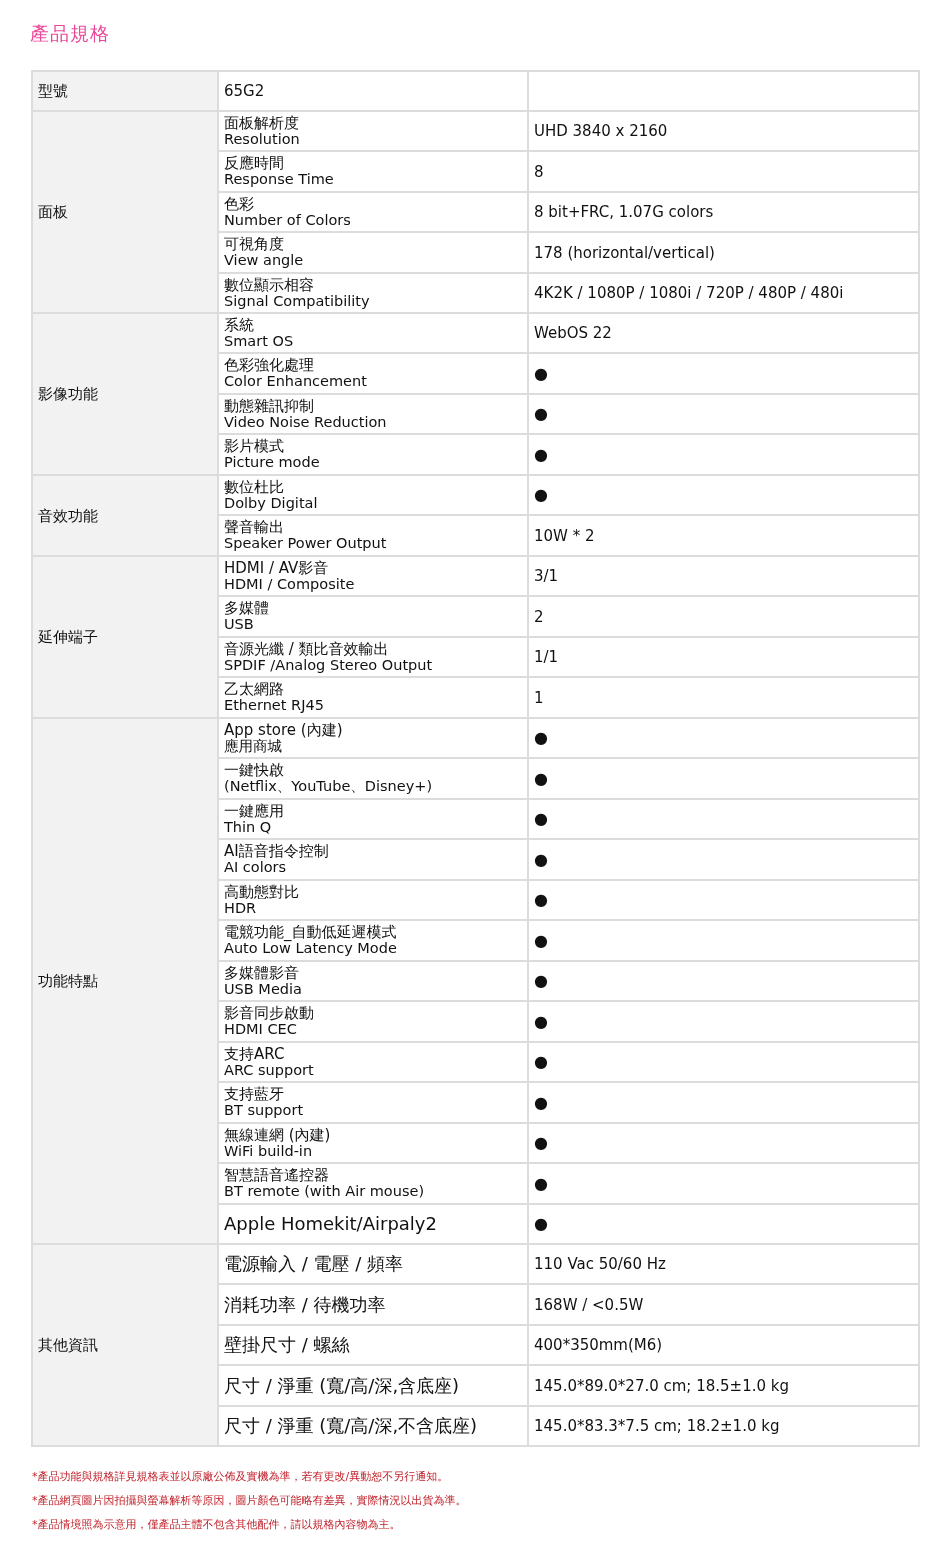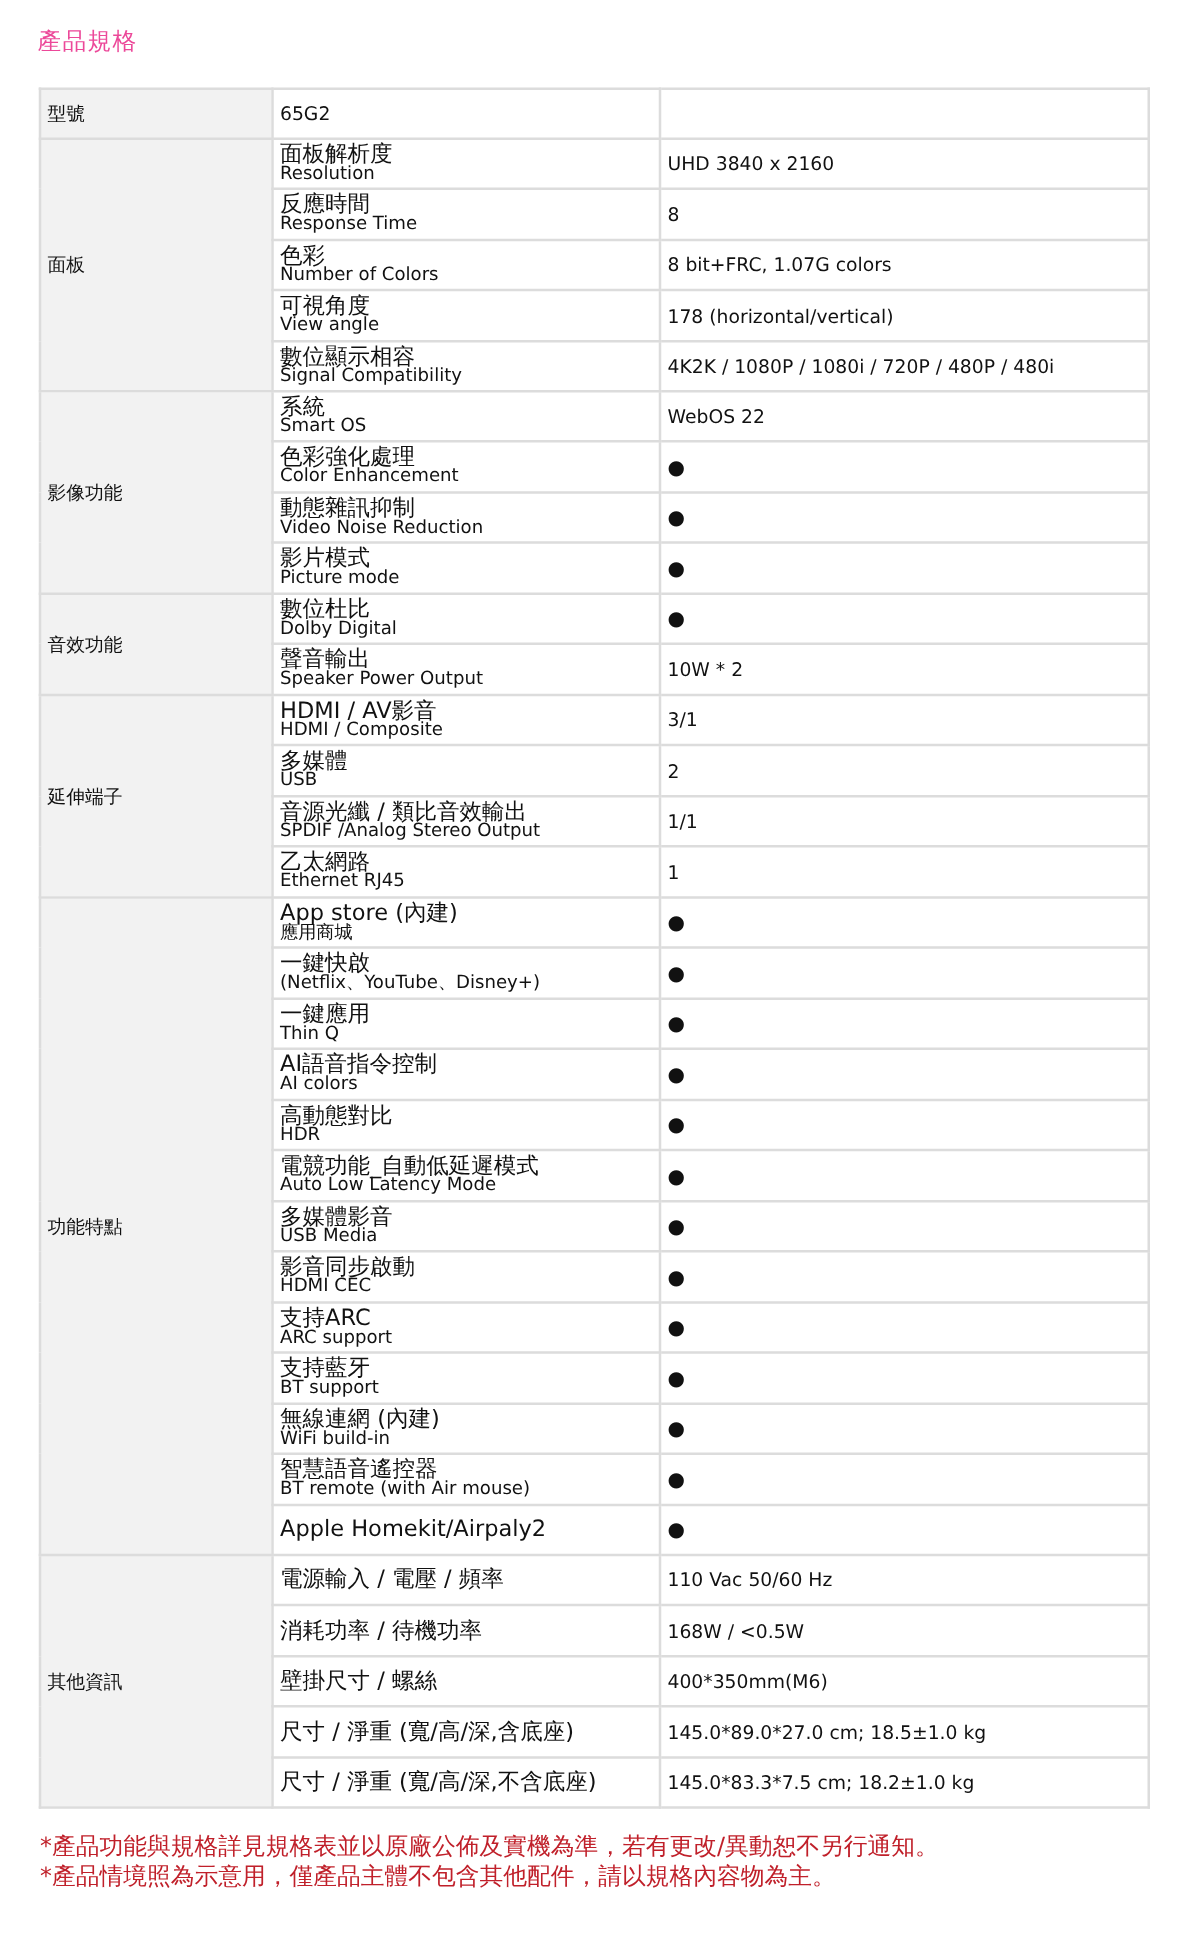--- a/index.html
+++ b/index.html
@@ -42,37 +42,37 @@
       white-space: nowrap;
     }
     col.c1 { width: 186px; }
     col.c2 { width: 310px; }
     col.c3 { width: 391px; }
     td.group {
       background: #f2f2f2;
       font-size: 16px;
       padding-left: 6px;
     }
-    td.label .zh { display: block; font-size: 18px; line-height: 15px; }
+    td.label .zh { display: block; font-size: 15px; line-height: 15px; }
     td.label .en { display: block; font-size: 14.5px; line-height: 16px; }
     td.label.single { font-size: 18px; }
     td.value {
       font-size: 17px;
       padding-left: 5px;
     }
     td.value.dot { font-size: 16px; }
     td.model { font-size: 17px; margin-top: 41px; }
     tr.r40 td { height: 38px; }
     tr.r41 td { height: 39px; }
     .notes {
       position: absolute;
       left: 32px;
       top: 1465px;
       color: #c0202a;
-      font-size: 19px;
+      font-size: 11px;
       line-height: 24px;
     }
     .notes div { white-space: nowrap; }
   </style>
 </head>
 <body>
 
 <div class="page-title">產品規格</div>
 
 <table class="spec">
@@ -304,14 +304,15 @@
       </tr>
       <tr class="r40">
         <td class="label single">尺寸 / 淨重 (寬/高/深,不含底座)</td>
         <td class="value">145.0*83.3*7.5 cm; 18.2±1.0 kg</td>
       </tr>
     </tbody>
 </table>
 
 <div class="notes">
   <div>*產品功能與規格詳見規格表並以原廠公佈及實機為準，若有更改/異動恕不另行通知。</div>
+  <div>*產品網頁圖片因拍攝與螢幕解析等原因，圖片顏色可能略有差異，實際情況以出貨為準。</div>
   <div>*產品情境照為示意用，僅產品主體不包含其他配件，請以規格內容物為主。</div>
 </div>
 
 </body></html>

